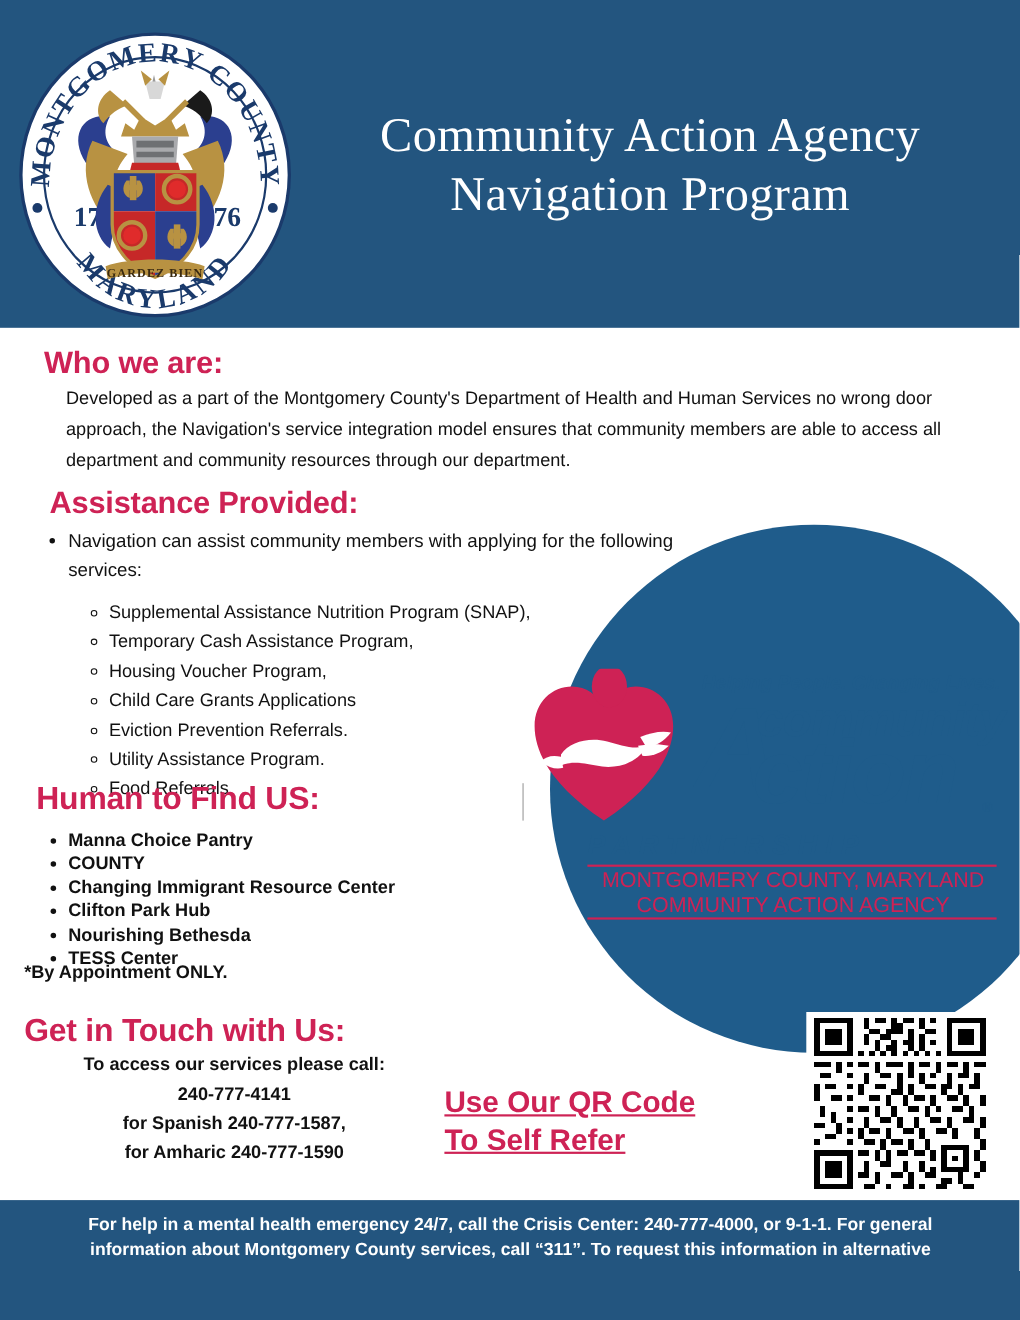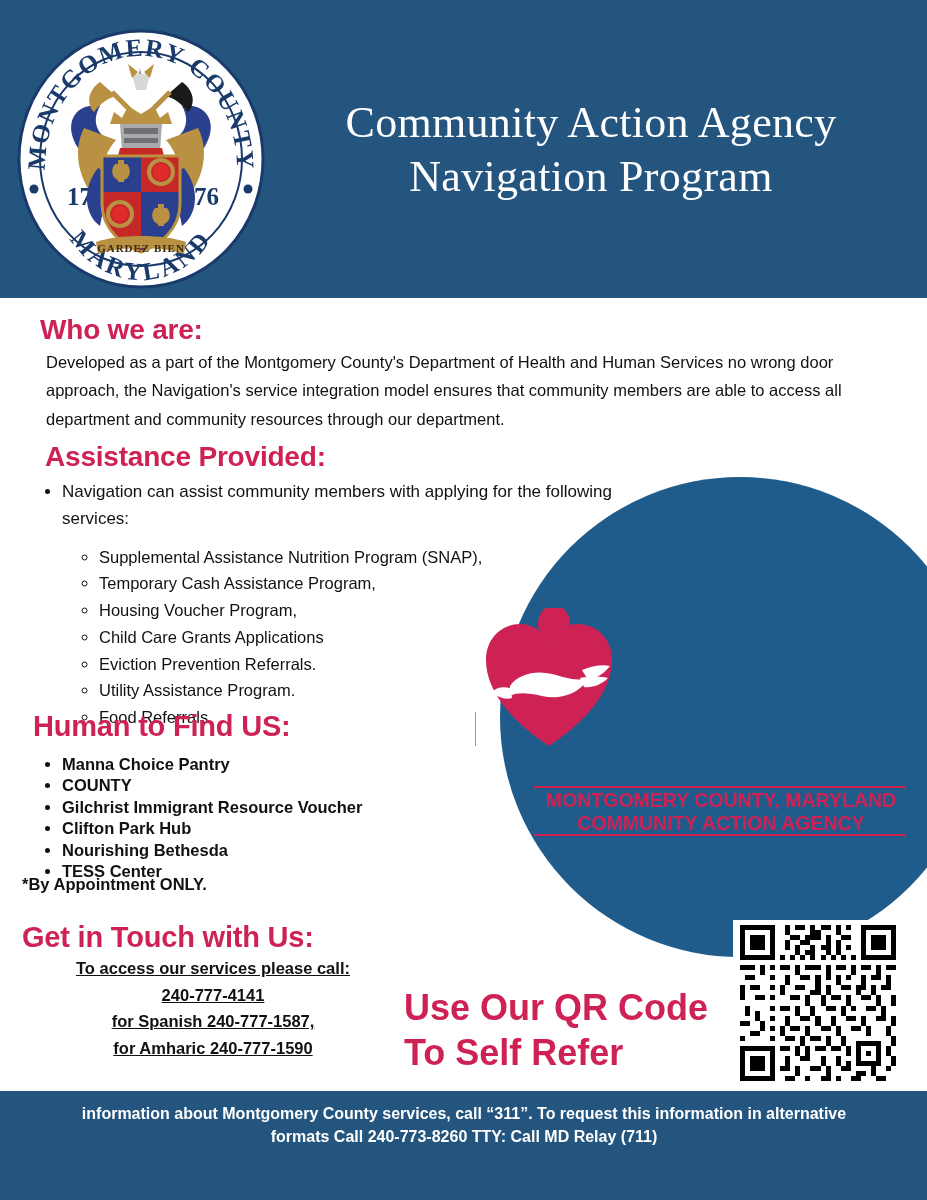--- a/index.html
+++ b/index.html
@@ -73,21 +73,21 @@
     white-space: nowrap;
   }
   .body-text {
     position: absolute;
     color: #111111;
     font-size: 16.5px;
     line-height: 1.72;
   }
 
   #who-head { left: 40px; top: 314px; }
-  #who-body { left: 46px; top: 348px; width: 840px; }
+  #who-body { left: 60px; top: 348px; width: 840px; }
 
   #assist-head { left: 45px; top: 441px; text-align: right; }
 
   .list-l1 {
     position: absolute;
     left: 36px;
     top: 479px;
     margin: 0;
     padding: 0 0 0 26px;
     list-style: disc;
@@ -131,33 +131,33 @@
   #touch-body {
     position: absolute;
     left: 22px;
     top: 955px;
     width: 382px;
     text-align: center;
     color: #111111;
     font-weight: 600;
     font-size: 16.5px;
     line-height: 1.62;
-    text-decoration: underline;
   }
   #touch-body span { display: block; }
 
   #qr-cta {
     position: absolute;
     left: 404px;
     top: 985px;
     color: #CE2255;
     font-weight: bold;
-    font-size: 36px;
+    font-size: 27px;
     line-height: 1.26;
     white-space: nowrap;
+    text-decoration: underline;
   }
   #qr-cta span { display: block; }
 
   
   .cap-logo {
     position: absolute;
     left: 484px;
     top: 602px;
     width: 430px;
     height: 240px;
@@ -213,21 +213,21 @@
     background: #CE2255;
   }
   .cap-rule-top { top: 184px; }
   .cap-rule-bottom { top: 232px; }
   .cap-agency {
     position: absolute;
     left: 50px; top: 187px;
     width: 374px;
     text-align: center;
     color: #CE2255;
-    font-weight: bold;
+    font-weight: normal;
     font-size: 19.5px;
     line-height: 1.16;
     white-space: nowrap;
   }
   .cap-agency span { display: block; }
 
   .thin-divider {
     position: absolute;
     left: 475px;
     top: 712px;
@@ -385,21 +385,21 @@
         <li>Utility Assistance Program.</li>
         <li>Food Referrals</li>
       </ul>
     </li>
   </ul>
 
   <div class="section-head" id="where-head">Human to Find US:</div>
   <ul class="list-where">
     <li>Manna Choice Pantry</li>
     <li>COUNTY</li>
-    <li>Gilchrist Immigrant Resource Voucher</li>
+    <li>Changing Immigrant Resource Center</li>
     <li>Clifton Park Hub</li>
     <li>Nourishing Bethesda</li>
     <li>TESS Center</li>
   </ul>
   <div id="appt-note">*By Appointment ONLY.</div>
 
   <div class="section-head" id="touch-head">Get in Touch with Us:</div>
   <div id="touch-body">
     <span>To access our services please call:</span>
     <span>240-777-4141</span>
@@ -606,18 +606,18 @@
         <rect x="17" y="31" width="2" height="1"></rect>
           <rect x="20" y="31" width="1" height="1"></rect>
         <rect x="23" y="31" width="2" height="1"></rect>
           <rect x="28" y="31" width="2" height="1"></rect>
       </g>
     </svg>
   </div>
 
   <div class="footer-band">
     <div class="footer-text">
+      <span>For help in a mental health emergency 24/7, call the Crisis Center: 240-777-4000, or 9-1-1. For general</span>
       <span>information about Montgomery County services, call “311”. To request this information in alternative</span>
-      <span>formats Call 240-773-8260 TTY: Call MD Relay (711)</span>
     </div>
   </div>
 
 </div>
 
 </body></html>

